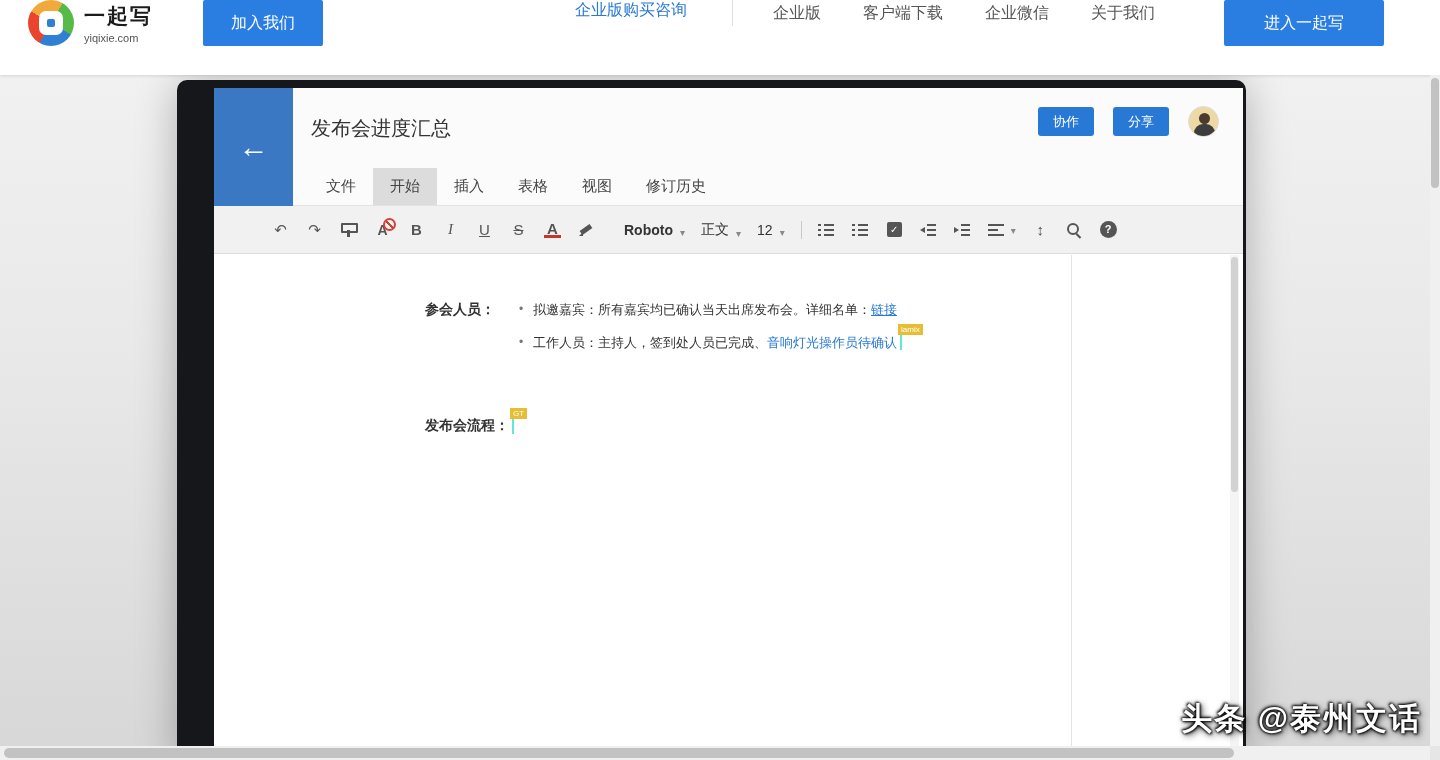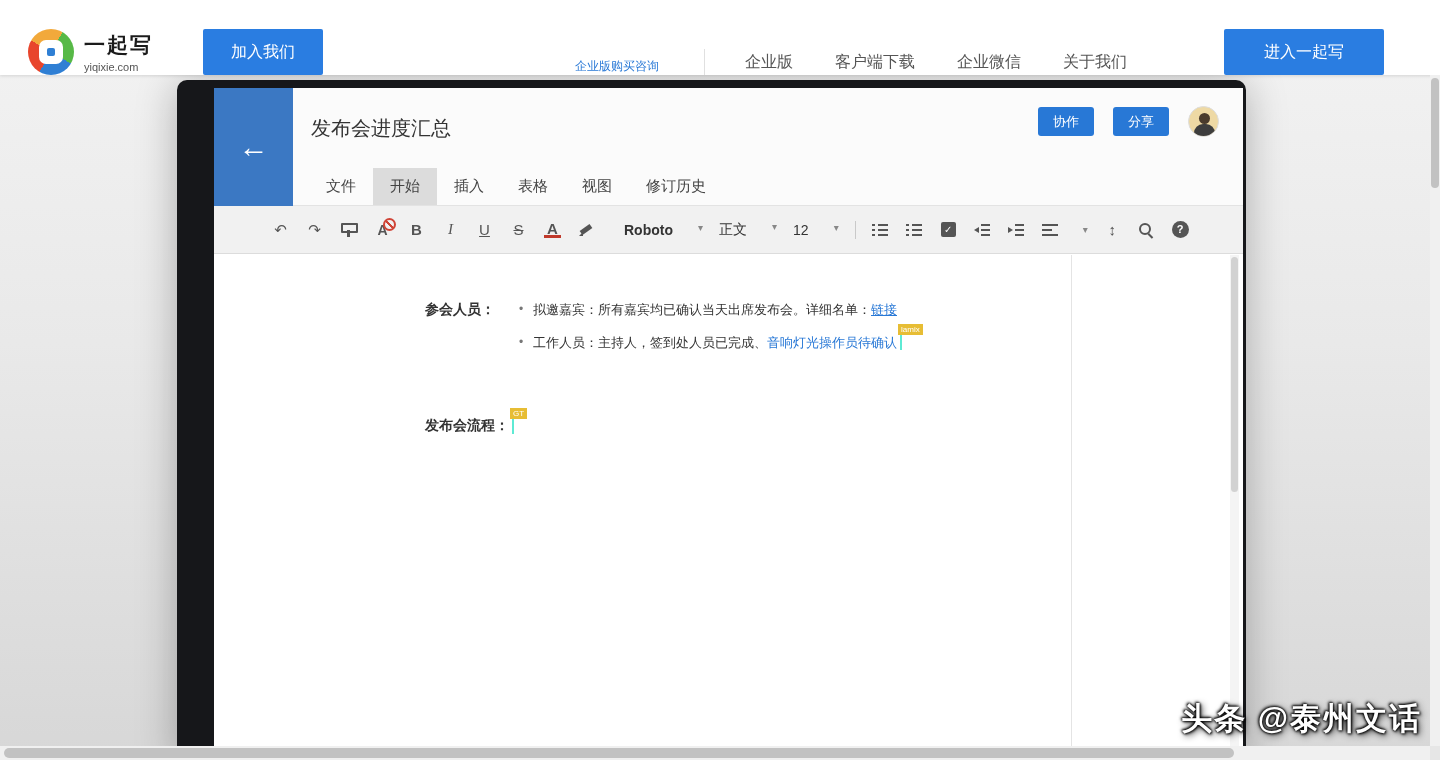--- a/index.html
+++ b/index.html
@@ -1,29 +1,29 @@
 <!DOCTYPE html>
 <html><head>
 <meta charset="utf-8">
 <style>
   *{margin:0;padding:0;box-sizing:border-box}
   html,body{width:1440px;height:760px}
   body{font-family:"Liberation Sans","DejaVu Sans",sans-serif;background:linear-gradient(180deg,#f3f3f3 0%,#e9e9e9 45%,#d7d7d7 100%);overflow:hidden;position:relative}
 
   
-  .topbar{position:absolute;top:0;left:0;width:100%;height:75px;background:#fff;display:flex;align-items:flex-end;padding:0 30px 0 28px;z-index:20;box-shadow:0 1px 3px rgba(0,0,0,.12)}
+  .topbar{position:absolute;top:0;left:0;width:100%;height:75px;background:#fff;display:flex;align-items:flex-start;padding:0 30px 0 28px;z-index:20;box-shadow:0 1px 3px rgba(0,0,0,.12)}
   .logo{display:flex;align-items:center;gap:10px;cursor:pointer}
   .logo-mark{width:46px;height:46px;border-radius:50%;background:conic-gradient(from 210deg,#e8452c 0 25%,#f2a93b 25% 50%,#57b947 50% 75%,#2f7fd4 75% 100%);position:relative;flex:0 0 auto}
   .logo-mark::after{content:"";position:absolute;left:11px;top:11px;width:24px;height:24px;background:#fff;border-radius:7px}
   .logo-mark::before{content:"";position:absolute;left:19px;top:19px;width:8px;height:8px;background:#2f7fd4;border-radius:2px;z-index:1}
   .logo-text .t1{font-size:21px;font-weight:bold;color:#1b1b1b;letter-spacing:2px}
   .logo-text .t2{font-size:11px;color:#555;margin-top:2px}
   .btn-blue{background:#2a7de1;color:#fff;border:none;font-size:16px;cursor:pointer;font-family:inherit}
   .join-btn{margin-left:50px;padding:0 28px;height:46px;border-radius:2px}
-  .purchase-link{margin-left:252px;color:#2878d6;font-size:12px;cursor:pointer;text-decoration:none;white-space:nowrap}
+  .purchase-link{margin-left:252px;color:#2878d6;font-size:16px;cursor:pointer;text-decoration:none;white-space:nowrap}
   .topnav{display:flex;align-items:center;margin-left:45px}
   .topnav .divider{width:1px;height:26px;background:#e0e0e0;margin-right:40px}
   .topnav .nav-item{font-size:16px;color:#555;margin-right:42px;cursor:pointer;white-space:nowrap}
   .enter-btn{margin-left:auto;margin-right:26px;padding:0 40px;height:46px;border-radius:2px;white-space:nowrap}
 
   
   .laptop{position:absolute;left:177px;top:80px;width:1069px;height:680px;background:#16171a;border-radius:10px 10px 0 0;box-shadow:0 4px 40px rgba(0,0,0,.28);z-index:10}
   .screen{position:absolute;left:37px;top:8px;width:1029px;bottom:0;background:#fff;overflow:hidden}
 
   
@@ -40,21 +40,21 @@
   .avatar::after{content:"";position:absolute;left:5px;top:17px;width:21px;height:14px;background:#3d3d3d;border-radius:9px 9px 0 0}
 
   
   .doc-toolbar{height:48px;background:#f1f1f1;border-bottom:1px solid #dcdcdc;display:flex;align-items:center;padding-left:58px;color:#555}
   .ti{min-width:17px;height:20px;margin-right:17px;display:flex;align-items:center;justify-content:center;font-size:15px;line-height:1;cursor:pointer;color:#555}
   .ti.b{font-weight:bold}
   .ti.i{font-style:italic;font-family:"Liberation Serif","DejaVu Serif",serif}
   .ti.u{text-decoration:underline}
   .ti.s{text-decoration:line-through}
   .ti.fc{font-weight:bold;border-bottom:3px solid #c0392b;height:17px;align-items:flex-start}
-  .t-select{display:flex;align-items:flex-start;gap:25px;cursor:pointer;font-size:14px;color:#333;margin-right:16px;white-space:nowrap}
+  .t-select{display:flex;align-items:flex-end;gap:7px;cursor:pointer;font-size:14px;color:#333;margin-right:16px;white-space:nowrap}
   .t-select .chev{font-size:10px;color:#888}
   .font-select{margin-left:12px;font-weight:bold}
   .t-sep{width:1px;height:18px;background:#c9c9c9;margin:0 16px 0 0}
 
   .icon-painter{display:inline-block;width:15px;height:15px;position:relative}
   .icon-painter::before{content:"";position:absolute;left:0;top:1px;width:13px;height:6px;border:2px solid #555;border-radius:1px}
   .icon-painter::after{content:"";position:absolute;left:6px;top:8px;width:3px;height:7px;background:#555}
   .icon-clear{position:relative;font-size:14px;font-weight:bold;color:#555}
   .icon-clear::after{content:"";position:absolute;right:-8px;top:-5px;width:9px;height:9px;border:2px solid #d04437;border-radius:50%;background:linear-gradient(45deg,transparent 42%,#d04437 42% 58%,transparent 58%)}
   .icon-pen{display:inline-block;width:15px;height:14px;position:relative}

